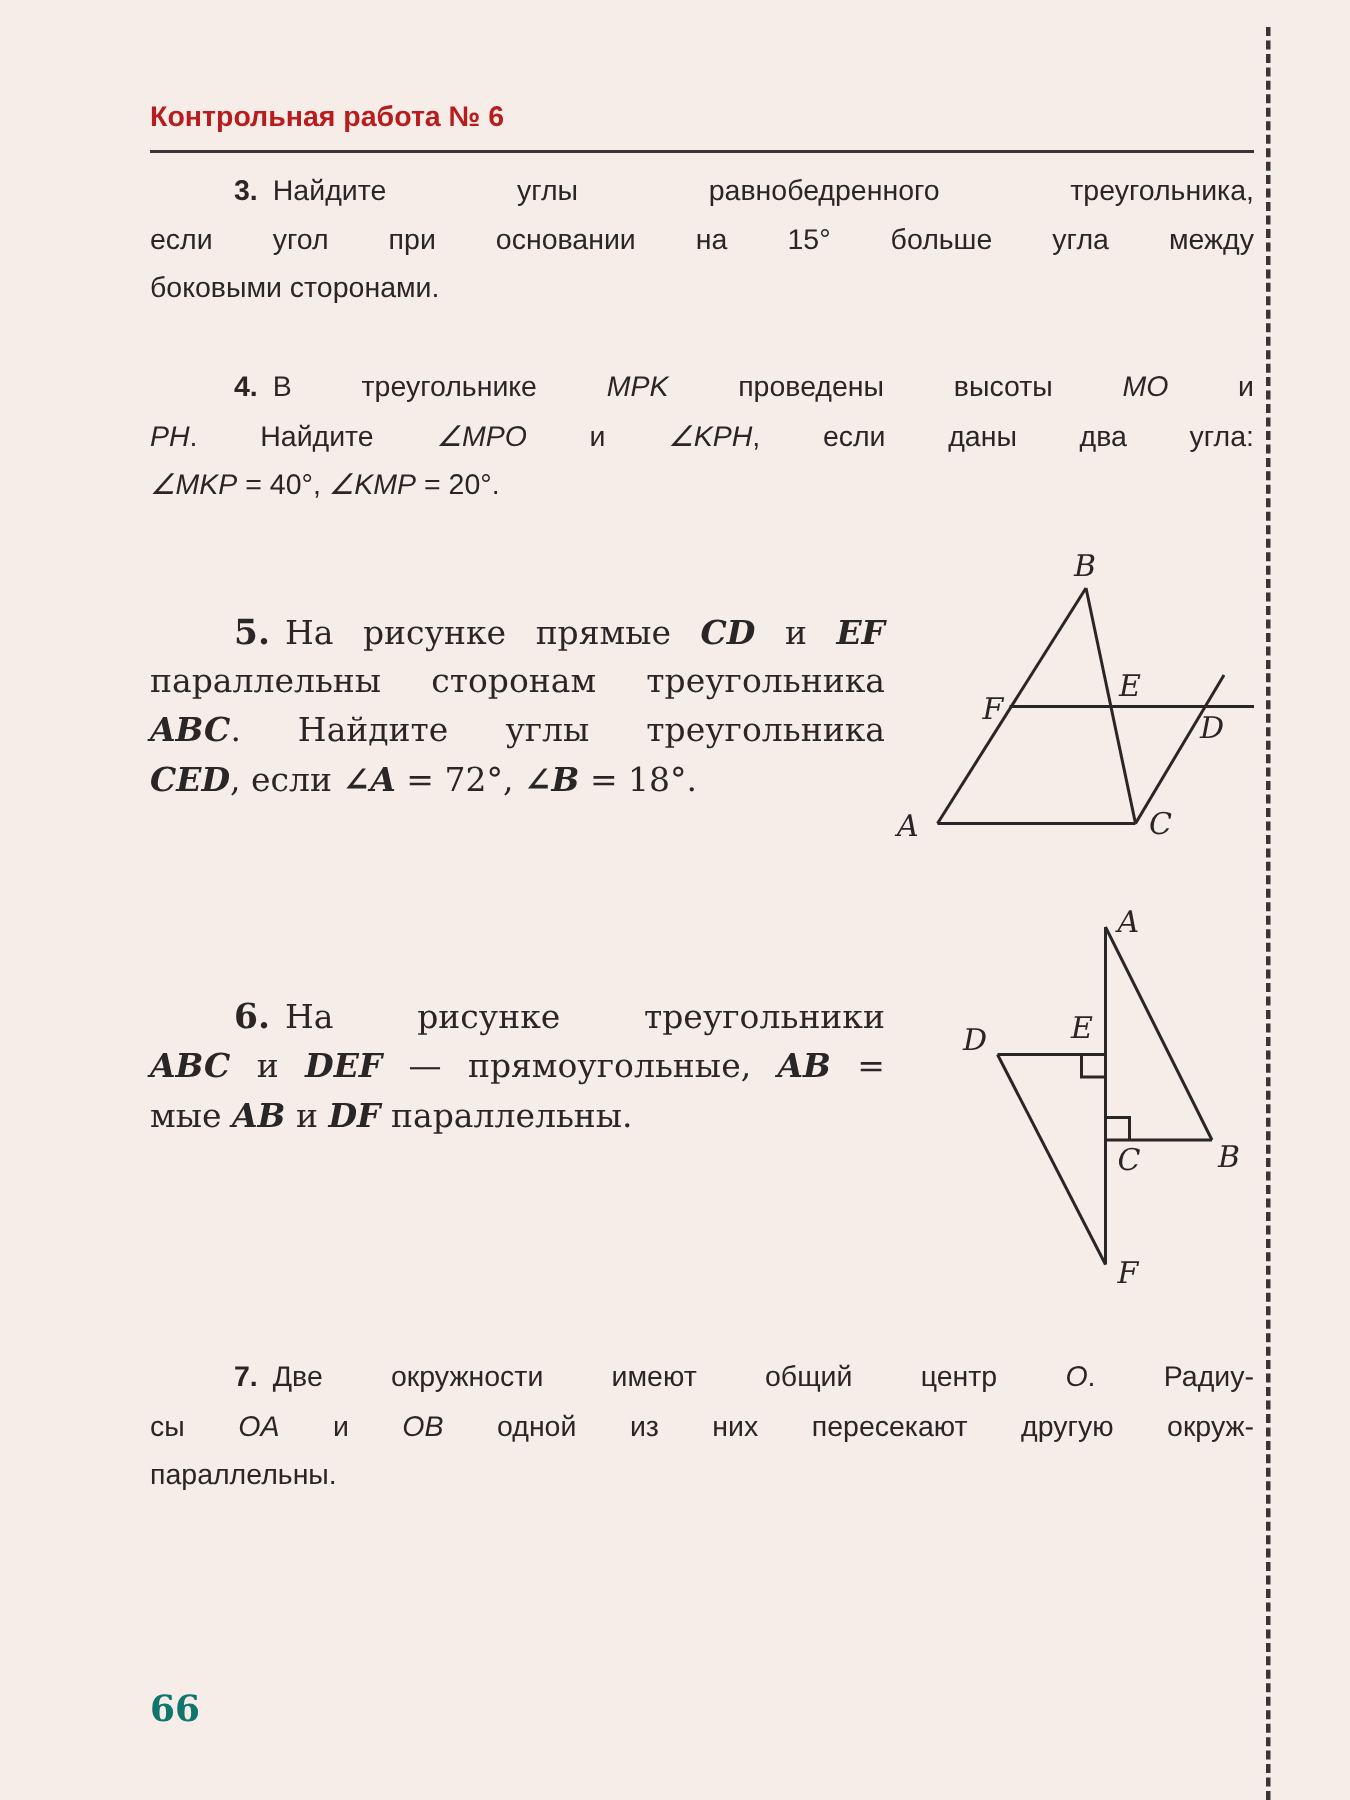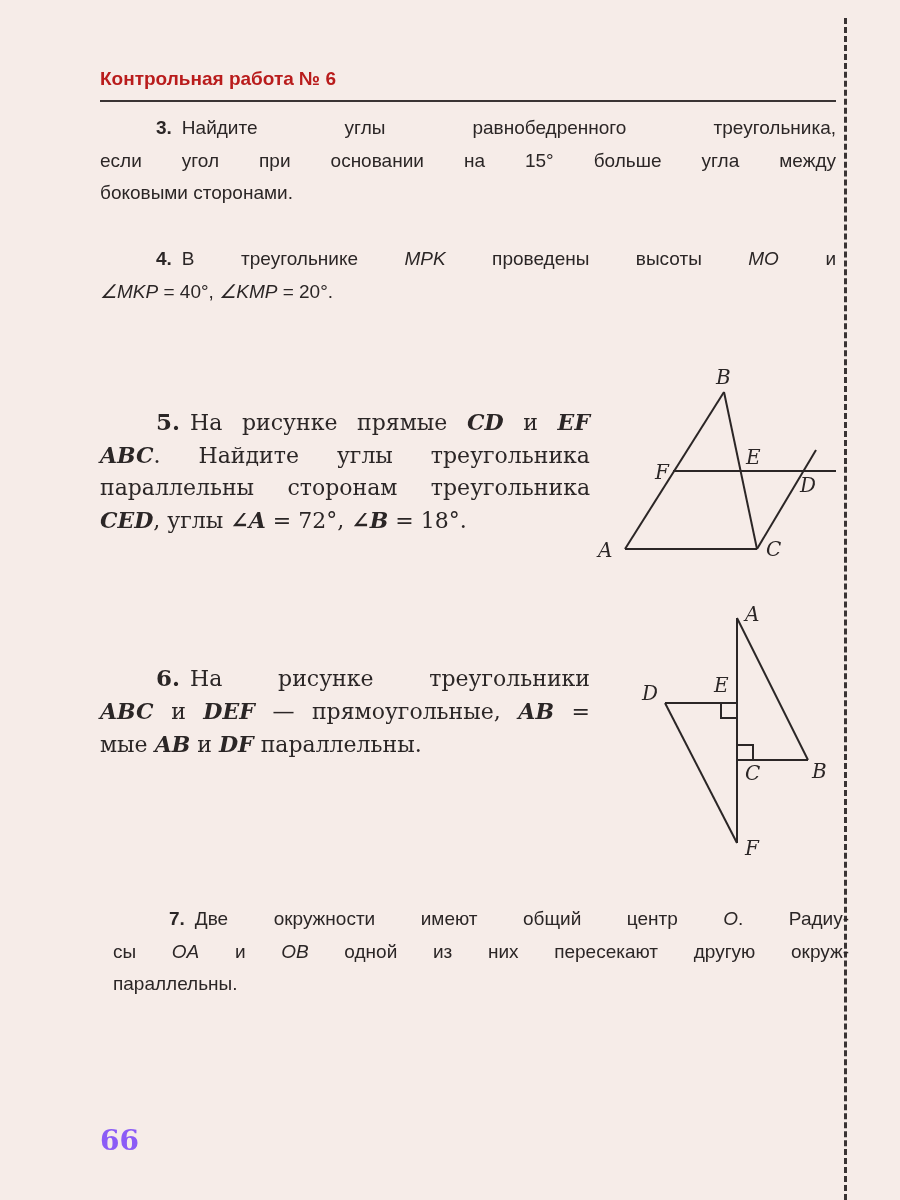--- a/index.html
+++ b/index.html
@@ -33,47 +33,48 @@
   .q i { font-style: italic; }
   .line { display: block; white-space: nowrap; text-align: justify; text-align-last: justify; }
   .line.last { text-align-last: left; }
   .q5, .q6 { font-family: "DejaVu Serif", "Liberation Serif", serif; font-size: 22px; line-height: 32px; }
   .q5 i, .q6 i { font-weight: bold; }
   .q5 .num, .q6 .num { font-size: 23px; }
   .fig { position: absolute; overflow: visible; }
   .fig text { font-family: "DejaVu Serif", serif; font-style: italic; font-size: 20px; fill: #2b2626; }
   .page-num {
     position: absolute; left: 100px; top: 1124px;
-    font-family: "DejaVu Serif", serif; font-weight: bold; font-size: 28px; color: #8b5cf6;
+    font-family: "DejaVu Serif", serif; font-weight: bold; font-size: 24px; color: #0f766e;
   }
 </style>
 </head>
 <body>
 
 <div class="cut-line"></div>
 
 <div class="header">Контрольная работа № 6</div>
 <div class="header-rule"></div>
 
 <div class="q" style="top:112px; width:736px;">
   <span class="line" style="padding-left:56px;"><b class="num">3.</b><span>Найдите углы равнобедренного треугольника,</span></span>
   <span class="line">если угол при основании на 15° больше угла между</span>
   <span class="line last">боковыми сторонами.</span>
 </div>
 
 <div class="q" style="top:243px; width:736px;">
   <span class="line" style="padding-left:56px;"><b class="num">4.</b><span>В треугольнике </span><i>MPK</i><span> проведены высоты </span><i>MO</i><span> и</span></span>
+  <span class="line"><i>PH</i><span>. Найдите </span><i>∠MPO</i><span> и </span><i>∠KPH</i><span>, если даны два угла:</span></span>
   <span class="line last"><i>∠MKP</i><span> = 40°, </span><i>∠KMP</i><span> = 20°.</span></span>
 </div>
 
 <div class="q q5" style="top:406px; width:490px;">
   <span class="line" style="padding-left:56px;"><b class="num">5.</b><span>На рисунке прямые </span><i>CD</i><span> и </span><i>EF</i></span>
+  <span class="line">параллельны сторонам треугольника</span>
   <span class="line"><i>ABC</i><span>. Найдите углы треугольника</span></span>
-  <span class="line">параллельны сторонам треугольника</span>
-  <span class="line last"><i>CED</i><span>, углы </span><i>∠A</i><span> = 72°, </span><i>∠B</i><span> = 18°.</span></span>
+  <span class="line last"><i>CED</i><span>, если </span><i>∠A</i><span> = 72°, </span><i>∠B</i><span> = 18°.</span></span>
 </div>
 
 <svg class="fig" style="left:590px; top:360px;" width="260" height="210" viewBox="590 360 260 210">
   <g stroke="#2b2626" stroke-width="2" fill="none">
     <line x1="625" y1="549" x2="724" y2="392"></line>
     <line x1="724" y1="392" x2="757" y2="549"></line>
     <line x1="625" y1="549" x2="757" y2="549"></line>
     <line x1="673" y1="471" x2="836" y2="471"></line>
     <line x1="757" y1="549" x2="816" y2="450"></line>
   </g>
@@ -102,19 +103,19 @@
     <polyline points="737,745 753,745 753,760"></polyline>
   </g>
   <text x="745" y="621">A</text>
   <text x="714" y="692">E</text>
   <text x="642" y="700">D</text>
   <text x="745" y="780">C</text>
   <text x="812" y="778">B</text>
   <text x="745" y="855">F</text>
 </svg>
 
-<div class="q" style="top:903px; width:736px;margin-left:13px;">
+<div class="q" style="top:903px; width:736px;">
   <span class="line" style="padding-left:56px;"><b class="num">7.</b><span>Две окружности имеют общий центр </span><i>O</i><span>. Радиу-</span></span>
   <span class="line"><span>сы </span><i>OA</i><span> и </span><i>OB</i><span> одной из них пересекают другую окруж-</span></span>
   <span class="line last">параллельны.</span>
 </div>
 
 <div class="page-num">66</div>
 
 </body></html>

